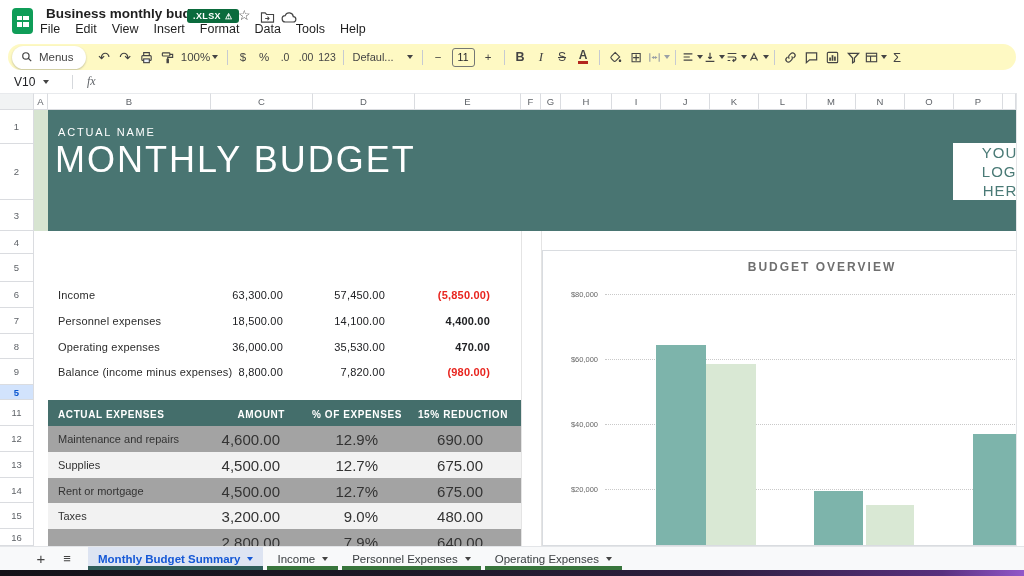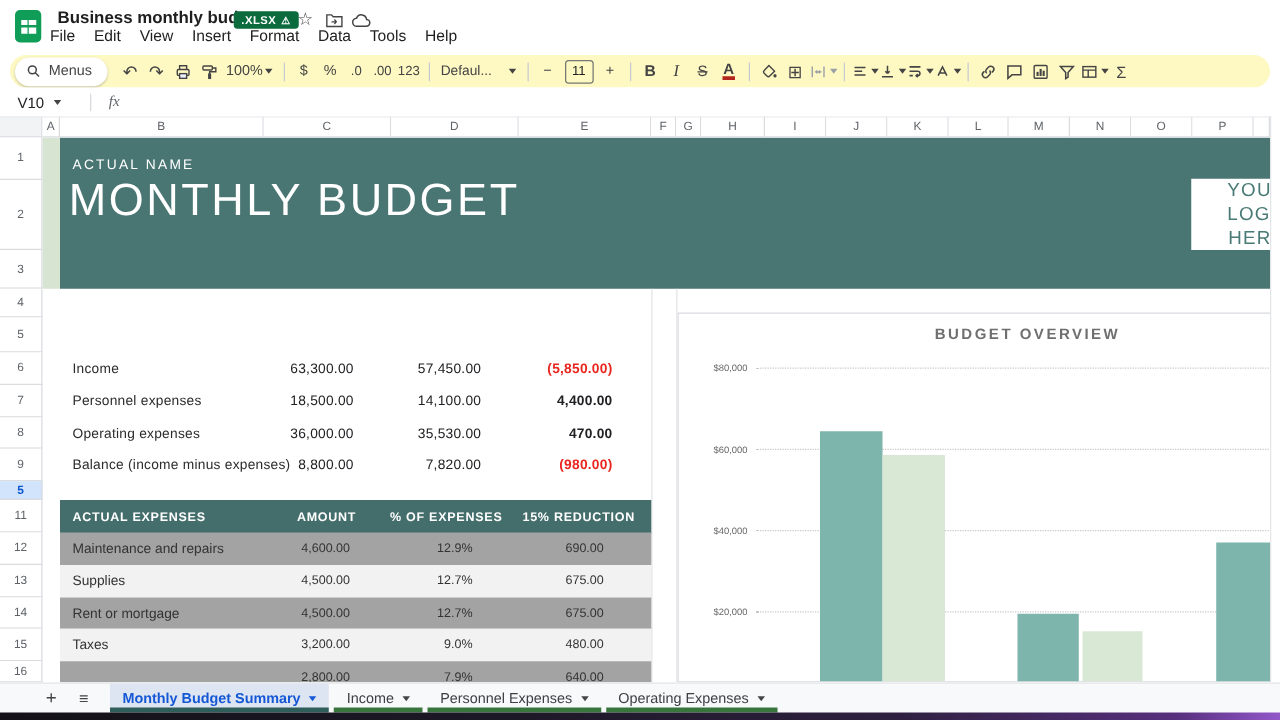--- a/index.html
+++ b/index.html
@@ -71,21 +71,21 @@
   .srow .val{position:absolute;top:50%;transform:translateY(-50%);font-size:11px;color:#202124;letter-spacing:.2px;}
   .val.b{font-weight:700;}
   .val.neg{color:#e8251f;font-weight:700;}
 
   .exp-hdr{left:48px;top:307px;width:473px;height:27px;background:#446e6b;color:#fff;}
   .exp-hdr span{position:absolute;top:50%;transform:translateY(-50%);font-size:10px;font-weight:700;letter-spacing:.6px;}
   .erow{left:48px;width:473px;height:26px;background:#a3a3a3;}
   .erow.shaded{background:#f2f2f2;}
   .erow.clipped{overflow:hidden;}
   .erow .lbl{position:absolute;left:10px;top:50%;transform:translateY(-50%);font-size:11px;color:#333;}
-  .erow .val{position:absolute;top:50%;transform:translateY(-50%);font-size:10px;color:#333;}
+  .erow .val{position:absolute;top:50%;transform:translateY(-50%);font-size:15px;color:#333;}
 
   
   .chart-card{left:542px;top:157px;width:560px;height:296px;background:#fff;border:1px solid #d9dce0;box-sizing:border-box;}
   .chart-title{position:absolute;left:0;right:0;top:9px;text-align:center;font-size:12px;font-weight:700;
                letter-spacing:2px;color:#6f6f6f;}
   .ytick{position:absolute;width:55px;text-align:right;font-size:7.5px;color:#666;}
   .gridline{position:absolute;left:62px;right:0;border-top:1px dotted #c9c9c9;height:0;}
   .bar{position:absolute;}
 
   

